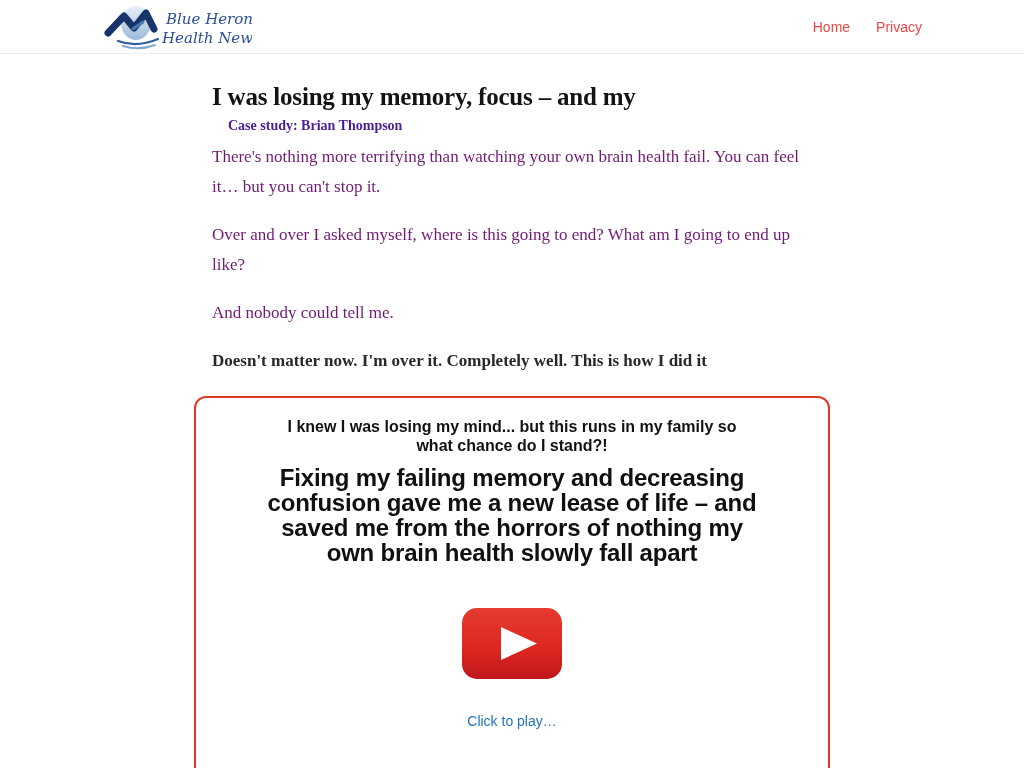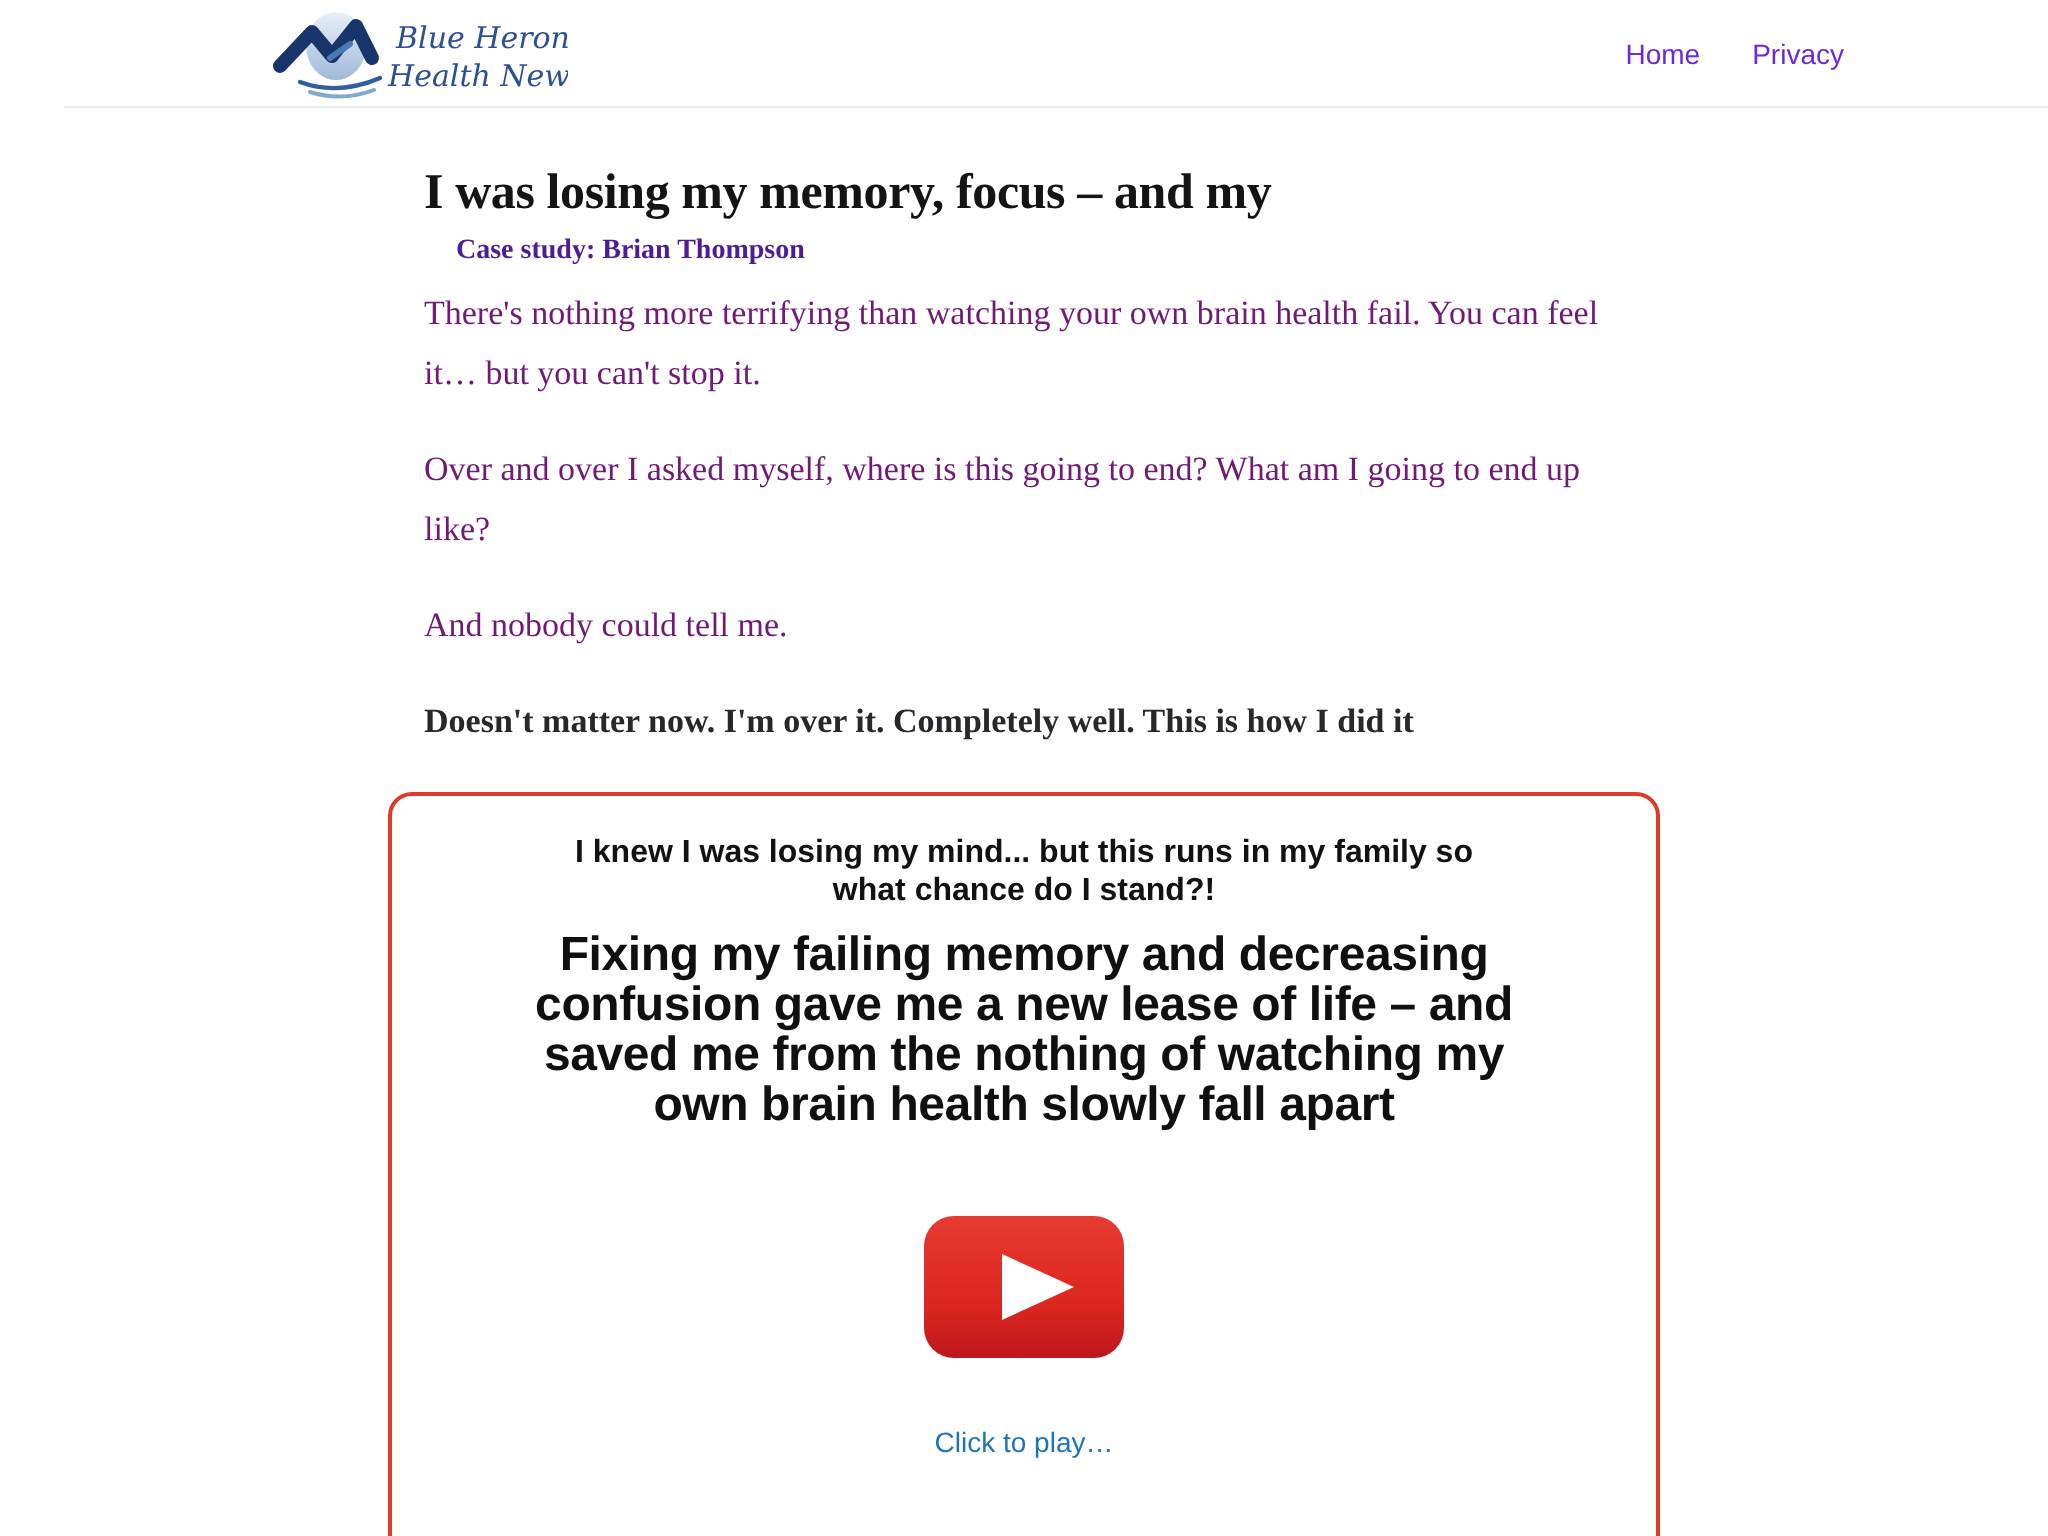--- a/index.html
+++ b/index.html
@@ -11,28 +11,27 @@
     -webkit-font-smoothing: antialiased;
   }
 
   
   header {
     height: 54px;
     display: flex; align-items: center; justify-content: space-between;
     padding: 0 102px 0 100px;
     border-bottom: 1px solid #ececec;
     background: #ffffff;
-    margin-left: 32px;
   }
   .logo { display: flex; align-items: center; text-decoration: none; cursor: pointer; }
   .logo svg { display: block; }
   nav { display: flex; align-items: center; }
   nav a {
     margin-left: 26px;
-    font-size: 14px; color: #6d28d9; text-decoration: none; cursor: pointer;
+    font-size: 14px; color: #ef4444; text-decoration: none; cursor: pointer;
   }
 
   
   main { width: 600px; margin: 0 auto; font-family: Liberation Serif, serif; }
   h1 {
     margin: 30px 0 0;
     font-size: 25px; line-height: 25px; font-weight: 700;
     color: #141414; letter-spacing: -0.2px;
   }
   h1 span { display: block; }
@@ -116,21 +115,21 @@
 </main>
 
 <section class="video-box">
   <div class="intro">
     <span>I knew I was losing my mind... but this runs in my family so</span>
     <span>what chance do I stand?!</span>
   </div>
   <h2>
     <span>Fixing my failing memory and decreasing</span>
     <span>confusion gave me a new lease of life – and</span>
-    <span>saved me from the nothing of watching my</span>
+    <span>saved me from the horrors of nothing my</span>
     <span>own brain health slowly fall apart</span>
   </h2>
   <button class="play" aria-label="Play video">
     <svg viewBox="0 0 100 71" aria-hidden="true">
       <defs>
         <linearGradient id="ytGrad" x1="0" y1="0" x2="0" y2="1">
           <stop offset="0" stop-color="#e73b31"></stop>
           <stop offset="0.6" stop-color="#dd2620"></stop>
           <stop offset="1" stop-color="#bf171d"></stop>
         </linearGradient>

